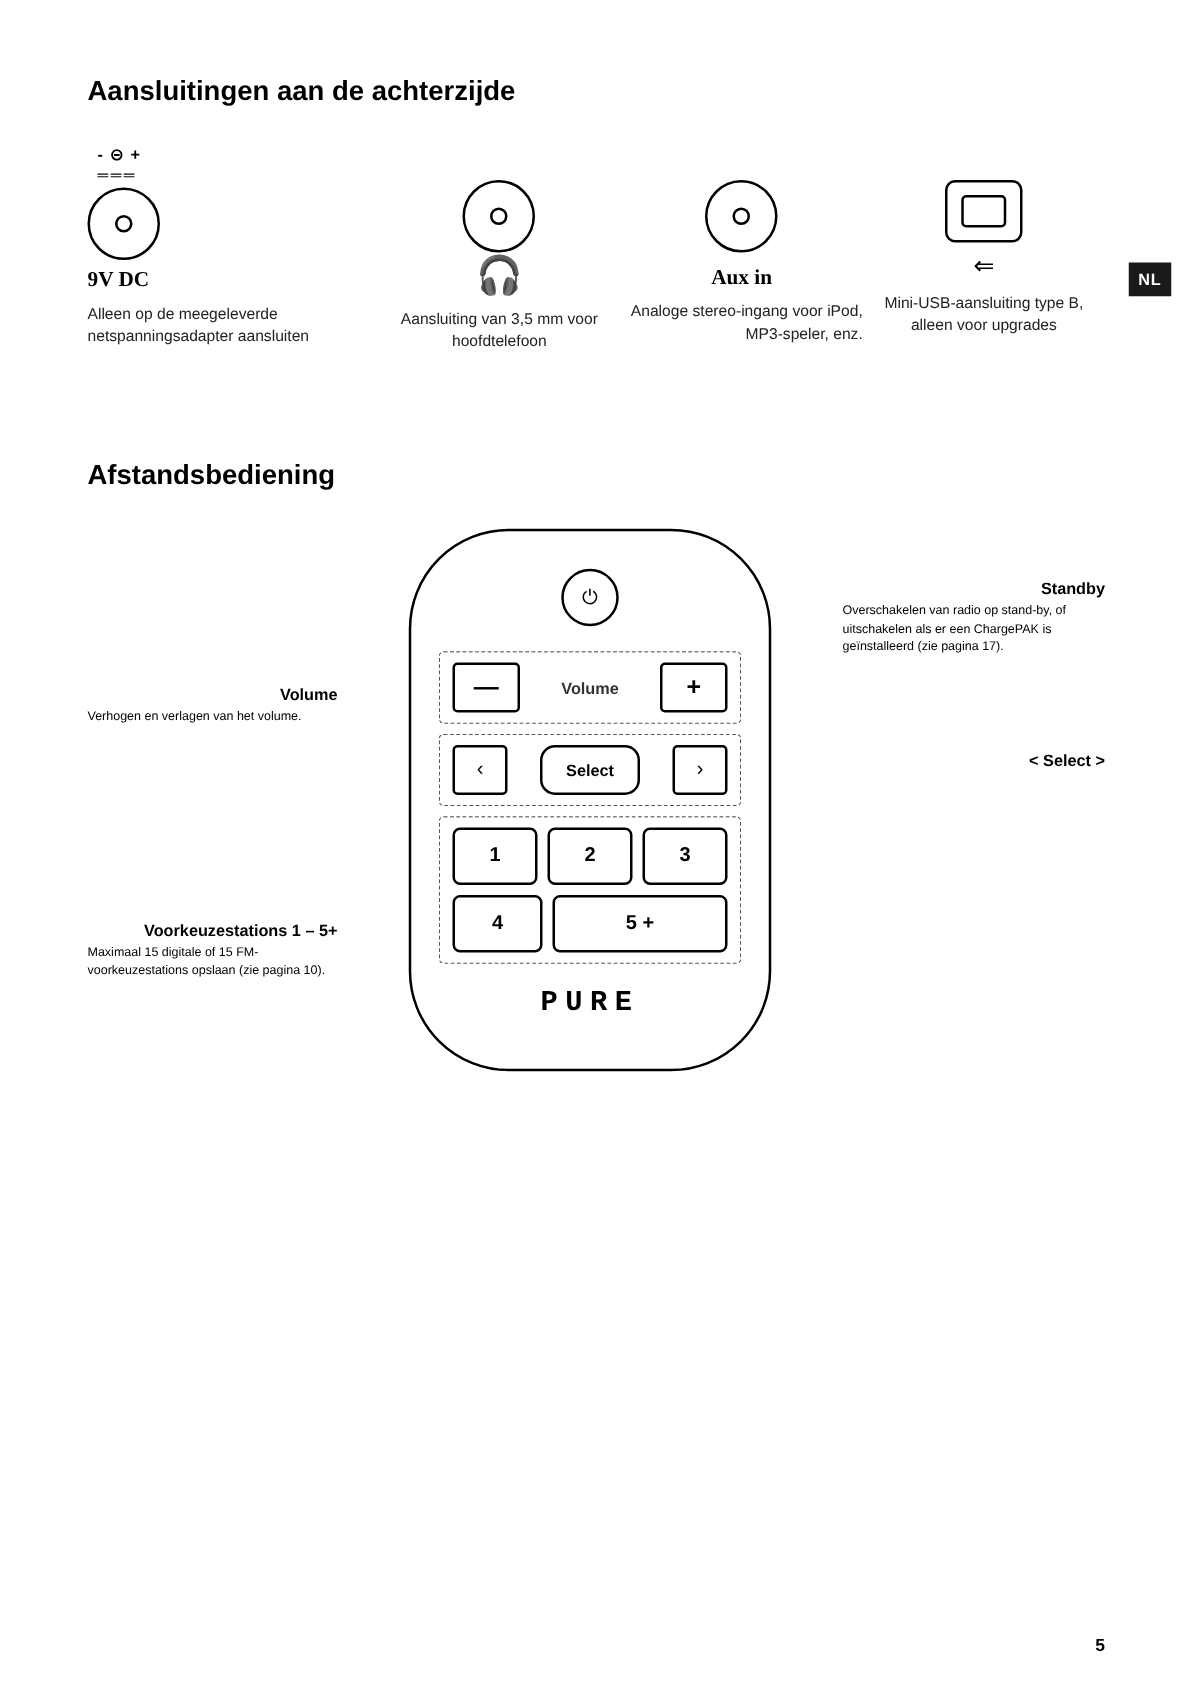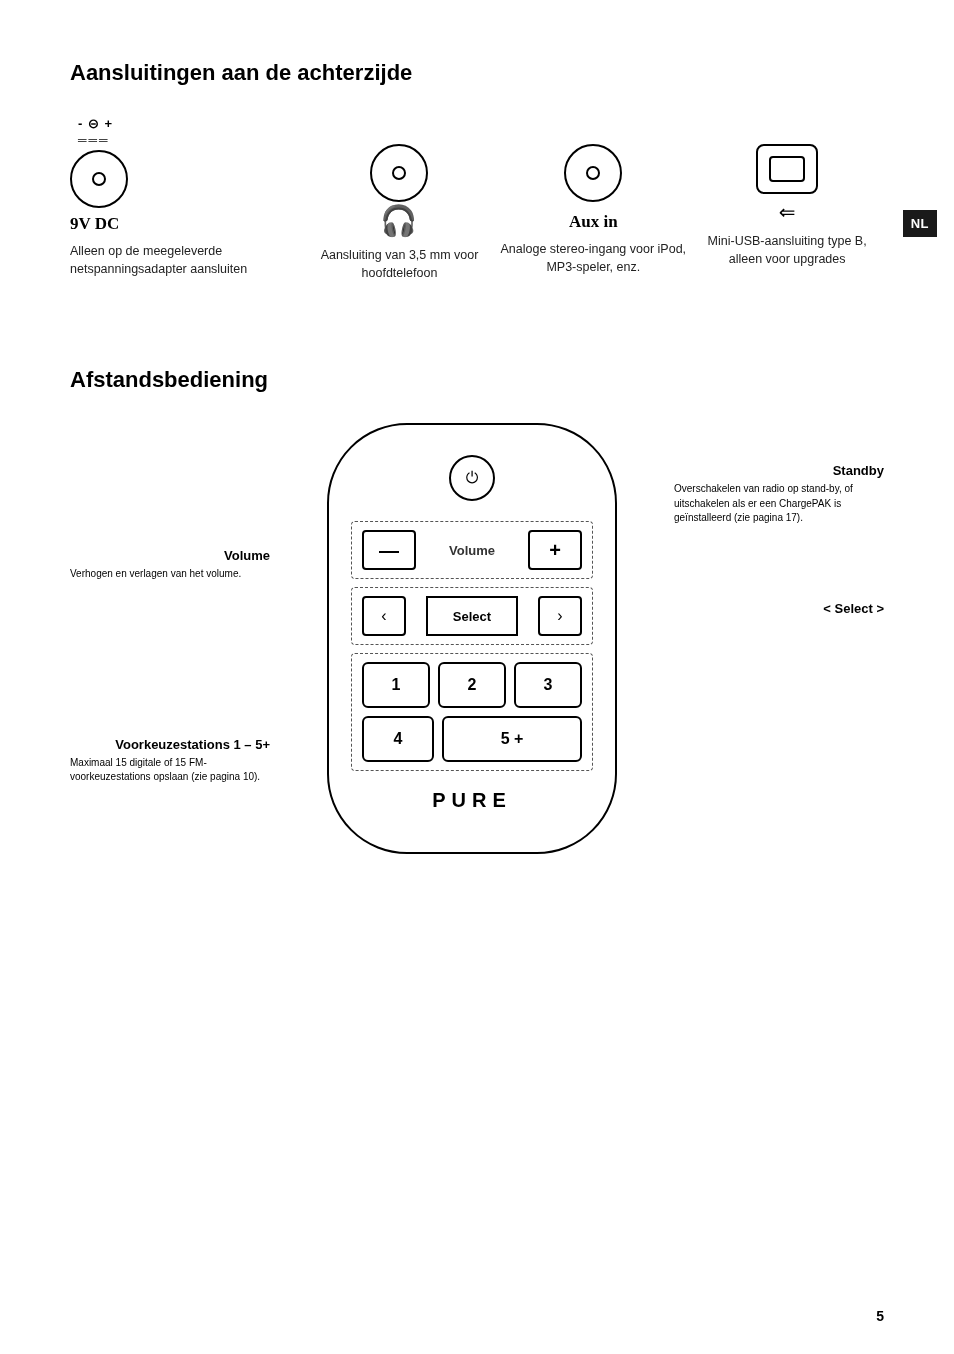--- a/index.html
+++ b/index.html
@@ -230,24 +230,24 @@
       border-radius: 4px;
       display: flex;
       align-items: center;
       justify-content: center;
       font-size: 16px;
       cursor: pointer;
       background: #fff;
     }
 
     .select-btn {
-      width: 92px;
+      width: 80px;
       height: 40px;
       border: 2px solid #000;
-      border-radius: 0;
+      border-radius: 12px;
       display: flex;
       align-items: center;
       justify-content: center;
       font-size: 13px;
       font-weight: bold;
       cursor: pointer;
       background: #fff;
     }
 
     
@@ -292,25 +292,25 @@
       justify-content: center;
       font-size: 16px;
       font-weight: bold;
       cursor: pointer;
       background: #fff;
     }
 
     
     .pure-logo {
       text-align: center;
-      font-size: 20px;
+      font-size: 23px;
       font-weight: bold;
       letter-spacing: 6px;
       margin-top: 18px;
-      font-family: Liberation Sans, sans-serif;
+      font-family: Liberation Mono, monospace;
     }
 
     .annotations-container {
       position: relative;
       width: 100%;
       display: flex;
       align-items: flex-start;
     }
 
     .left-col {
@@ -384,21 +384,21 @@
         </div>
         <div style="font-size:30px; margin: 4px 0 10px 0; line-height:1;">🎧</div>
         <div class="connector-desc" style="text-align:center;">Aansluiting van 3,5 mm voor hoofdtelefoon</div>
       </div>
 
       <div class="connector-middle">
         <div class="aux-circle" style="margin-top:28px;">
           <div class="circle-inner"></div>
         </div>
         <div class="connector-label" style="margin-top:4px; margin-bottom:8px;">Aux in</div>
-        <div class="connector-desc" style="text-align:center;">Analoge stereo-ingang voor iPod, MP3-speler, enz.</div>
+        <div class="connector-desc" style="text-align:right;">Analoge stereo-ingang voor iPod, MP3-speler, enz.</div>
       </div>
 
       <div class="connector-middle">
         <div class="usb-box" style="margin-top:28px;">
           <div class="usb-inner-rect"></div>
         </div>
 
         <div style="font-size:20px; margin-bottom:8px;">⇐</div>
         <div class="connector-desc" style="text-align:center;">Mini-USB-aansluiting type B, alleen voor upgrades</div>
       </div>

